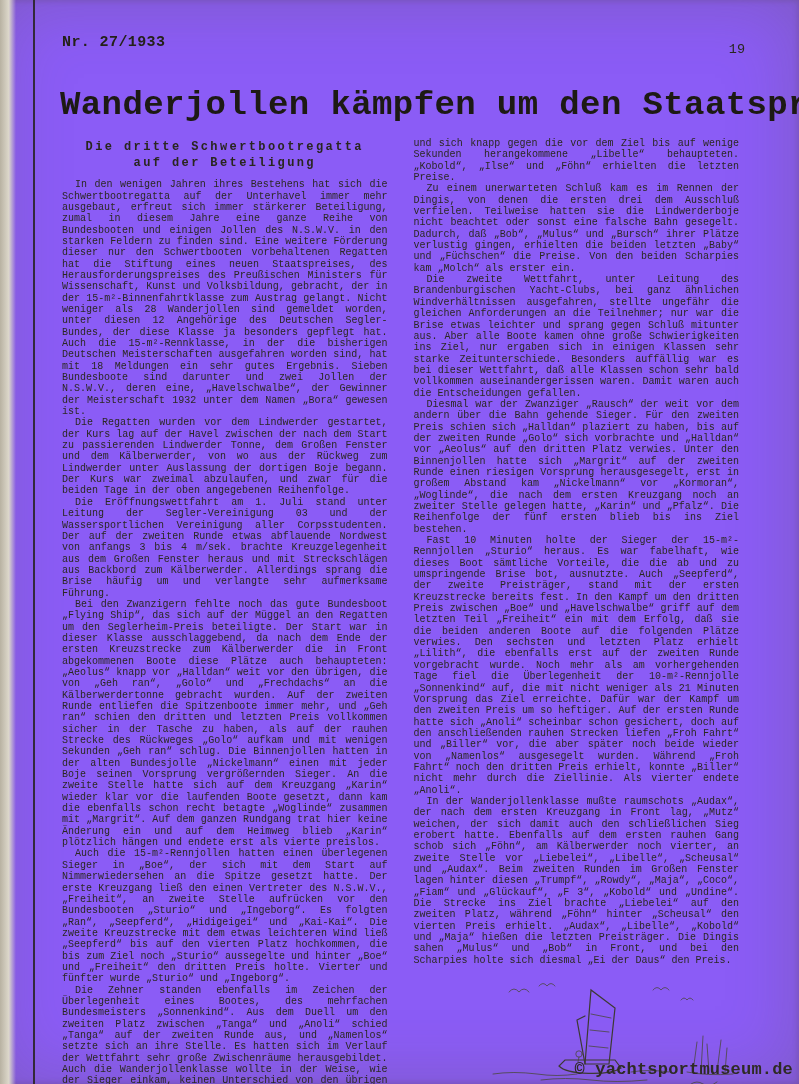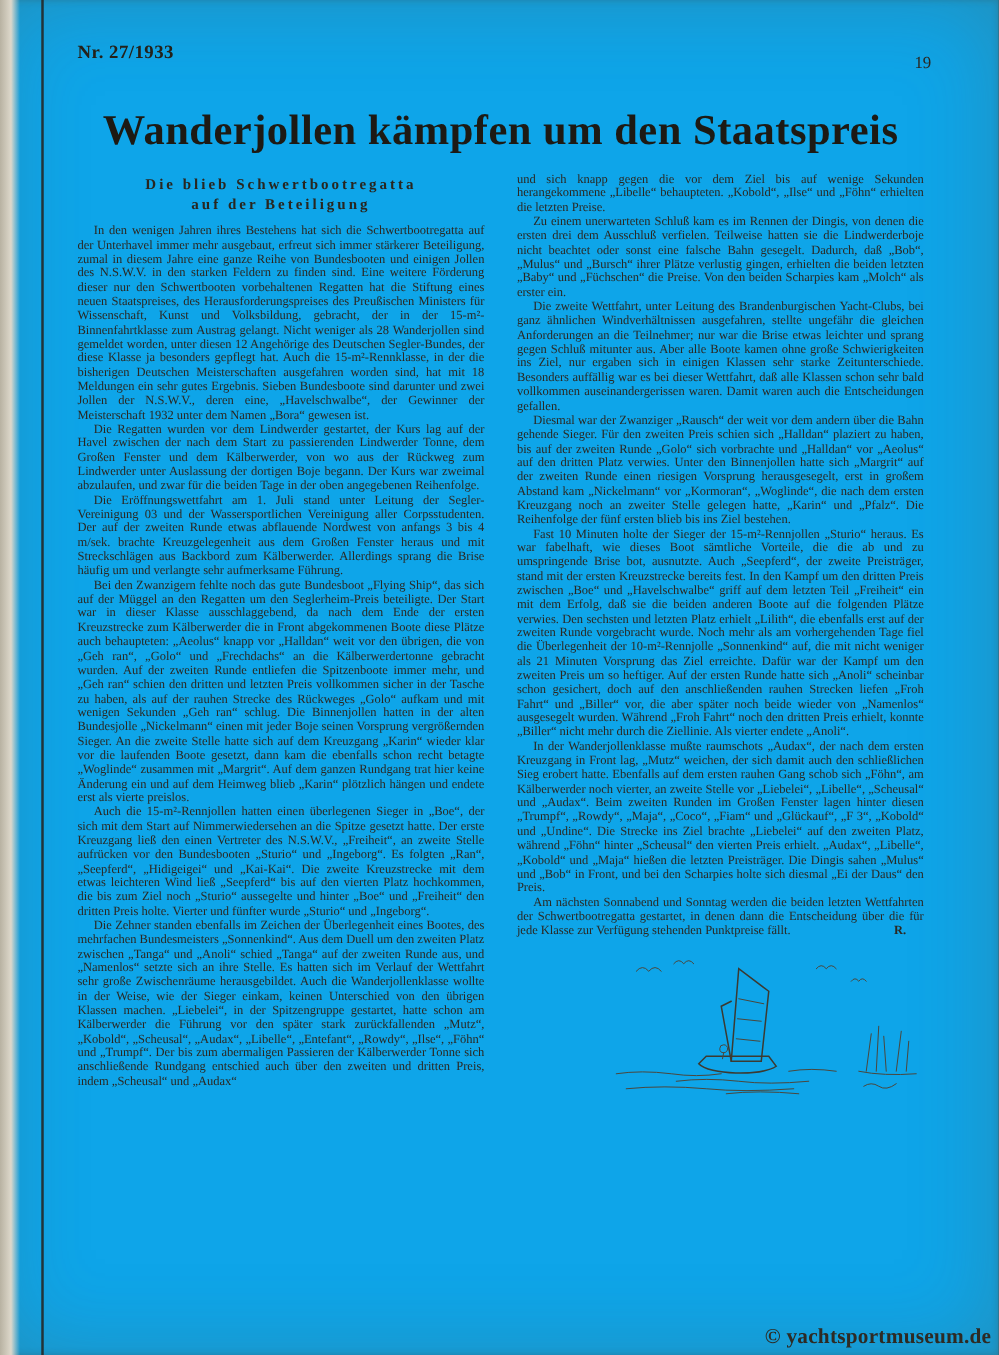--- a/index.html
+++ b/index.html
@@ -1,23 +1,23 @@
 <!DOCTYPE html>
 <html lang="de"><head>
 <meta charset="utf-8">
 <style>
   html,body{margin:0;padding:0;background:#555;}
   .page{
     position:relative;
     width:799px;height:1084px;
     margin:0 auto;
-    background:#0ea5e9;
+    background:#8b5cf6;
     box-shadow:inset 0 0 70px rgba(95,85,60,.28), inset 0 0 6px rgba(60,50,30,.25);
     overflow:hidden;
-    font-family:Liberation Serif, serif;
+    font-family:Liberation Mono, monospace;
     color:#2b2822;
   }
   .edge-left{
     position:absolute;left:0;top:0;width:16px;height:100%;
     background:linear-gradient(to right,#b8b2a2,#ddd8cb 55%,rgba(221,216,203,0));
   }
   .spine-line{
     position:absolute;left:33px;top:0;width:2px;height:100%;
     background:#24211c;opacity:.85;
   }
@@ -71,42 +71,38 @@
   <div class="spine-line"></div>
 
   <div class="issue">Nr. 27/1933</div>
   <div class="pagenum">19</div>
 
   <h1 class="title">Wanderjollen kämpfen um den Staatspreis</h1>
 
   <div class="cols">
     <div class="col">
       <div class="subtitle">
-        <div>Die blieb Schwertbootregatta</div>
+        <div>Die dritte Schwertbootregatta</div>
         <div>auf der Beteiligung</div>
       </div>
       <p>In den wenigen Jahren ihres Bestehens hat sich die Schwertbootregatta auf der Unterhavel immer mehr ausgebaut, erfreut sich immer stärkerer Beteiligung, zumal in diesem Jahre eine ganze Reihe von Bundesbooten und einigen Jollen des N.S.W.V. in den starken Feldern zu finden sind. Eine weitere Förderung dieser nur den Schwertbooten vorbehaltenen Regatten hat die Stiftung eines neuen Staatspreises, des Herausforderungspreises des Preußischen Ministers für Wissenschaft, Kunst und Volksbildung, gebracht, der in der 15-m²-Binnenfahrtklasse zum Austrag gelangt. Nicht weniger als 28 Wanderjollen sind gemeldet worden, unter diesen 12 Angehörige des Deutschen Segler-Bundes, der diese Klasse ja besonders gepflegt hat. Auch die 15-m²-Rennklasse, in der die bisherigen Deutschen Meisterschaften ausgefahren worden sind, hat mit 18 Meldungen ein sehr gutes Ergebnis. Sieben Bundesboote sind darunter und zwei Jollen der N.S.W.V., deren eine, „Havelschwalbe“, der Gewinner der Meisterschaft 1932 unter dem Namen „Bora“ gewesen ist.</p>
       <p>Die Regatten wurden vor dem Lindwerder gestartet, der Kurs lag auf der Havel zwischen der nach dem Start zu passierenden Lindwerder Tonne, dem Großen Fenster und dem Kälberwerder, von wo aus der Rückweg zum Lindwerder unter Auslassung der dortigen Boje begann. Der Kurs war zweimal abzulaufen, und zwar für die beiden Tage in der oben angegebenen Reihenfolge.</p>
       <p>Die Eröffnungswettfahrt am 1. Juli stand unter Leitung der Segler-Vereinigung 03 und der Wassersportlichen Vereinigung aller Corpsstudenten. Der auf der zweiten Runde etwas abflauende Nordwest von anfangs 3 bis 4 m/sek. brachte Kreuzgelegenheit aus dem Großen Fenster heraus und mit Streckschlägen aus Backbord zum Kälberwerder. Allerdings sprang die Brise häufig um und verlangte sehr aufmerksame Führung.</p>
       <p>Bei den Zwanzigern fehlte noch das gute Bundesboot „Flying Ship“, das sich auf der Müggel an den Regatten um den Seglerheim-Preis beteiligte. Der Start war in dieser Klasse ausschlaggebend, da nach dem Ende der ersten Kreuzstrecke zum Kälberwerder die in Front abgekommenen Boote diese Plätze auch behaupteten: „Aeolus“ knapp vor „Halldan“ weit vor den übrigen, die von „Geh ran“, „Golo“ und „Frechdachs“ an die Kälberwerdertonne gebracht wurden. Auf der zweiten Runde entliefen die Spitzenboote immer mehr, und „Geh ran“ schien den dritten und letzten Preis vollkommen sicher in der Tasche zu haben, als auf der rauhen Strecke des Rückweges „Golo“ aufkam und mit wenigen Sekunden „Geh ran“ schlug. Die Binnenjollen hatten in der alten Bundesjolle „Nickelmann“ einen mit jeder Boje seinen Vorsprung vergrößernden Sieger. An die zweite Stelle hatte sich auf dem Kreuzgang „Karin“ wieder klar vor die laufenden Boote gesetzt, dann kam die ebenfalls schon recht betagte „Woglinde“ zusammen mit „Margrit“. Auf dem ganzen Rundgang trat hier keine Änderung ein und auf dem Heimweg blieb „Karin“ plötzlich hängen und endete erst als vierte preislos.</p>
       <p>Auch die 15-m²-Rennjollen hatten einen überlegenen Sieger in „Boe“, der sich mit dem Start auf Nimmerwiedersehen an die Spitze gesetzt hatte. Der erste Kreuzgang ließ den einen Vertreter des N.S.W.V., „Freiheit“, an zweite Stelle aufrücken vor den Bundesbooten „Sturio“ und „Ingeborg“. Es folgten „Ran“, „Seepferd“, „Hidigeigei“ und „Kai-Kai“. Die zweite Kreuzstrecke mit dem etwas leichteren Wind ließ „Seepferd“ bis auf den vierten Platz hochkommen, die bis zum Ziel noch „Sturio“ aussegelte und hinter „Boe“ und „Freiheit“ den dritten Preis holte. Vierter und fünfter wurde „Sturio“ und „Ingeborg“.</p>
       <p>Die Zehner standen ebenfalls im Zeichen der Überlegenheit eines Bootes, des mehrfachen Bundesmeisters „Sonnenkind“. Aus dem Duell um den zweiten Platz zwischen „Tanga“ und „Anoli“ schied „Tanga“ auf der zweiten Runde aus, und „Namenlos“ setzte sich an ihre Stelle. Es hatten sich im Verlauf der Wettfahrt sehr große Zwischenräume herausgebildet. Auch die Wanderjollenklasse wollte in der Weise, wie der Sieger einkam, keinen Unterschied von den übrigen Klassen machen. „Liebelei“, in der Spitzengruppe gestartet, hatte schon am Kälberwerder die Führung vor den später stark zurückfallenden „Mutz“, „Kobold“, „Scheusal“, „Audax“, „Libelle“, „Entefant“, „Rowdy“, „Ilse“, „Föhn“ und „Trumpf“. Der bis zum abermaligen Passieren der Kälberwerder Tonne sich anschließende Rundgang entschied auch über den zweiten und dritten Preis, indem „Scheusal“ und „Audax“</p>
     </div>
 
     <div class="col">
       <p class="noindent">und sich knapp gegen die vor dem Ziel bis auf wenige Sekunden herangekommene „Libelle“ behaupteten. „Kobold“, „Ilse“ und „Föhn“ erhielten die letzten Preise.</p>
       <p>Zu einem unerwarteten Schluß kam es im Rennen der Dingis, von denen die ersten drei dem Ausschluß verfielen. Teilweise hatten sie die Lindwerderboje nicht beachtet oder sonst eine falsche Bahn gesegelt. Dadurch, daß „Bob“, „Mulus“ und „Bursch“ ihrer Plätze verlustig gingen, erhielten die beiden letzten „Baby“ und „Füchschen“ die Preise. Von den beiden Scharpies kam „Molch“ als erster ein.</p>
       <p>Die zweite Wettfahrt, unter Leitung des Brandenburgischen Yacht-Clubs, bei ganz ähnlichen Windverhältnissen ausgefahren, stellte ungefähr die gleichen Anforderungen an die Teilnehmer; nur war die Brise etwas leichter und sprang gegen Schluß mitunter aus. Aber alle Boote kamen ohne große Schwierigkeiten ins Ziel, nur ergaben sich in einigen Klassen sehr starke Zeitunterschiede. Besonders auffällig war es bei dieser Wettfahrt, daß alle Klassen schon sehr bald vollkommen auseinandergerissen waren. Damit waren auch die Entscheidungen gefallen.</p>
       <p>Diesmal war der Zwanziger „Rausch“ der weit vor dem andern über die Bahn gehende Sieger. Für den zweiten Preis schien sich „Halldan“ plaziert zu haben, bis auf der zweiten Runde „Golo“ sich vorbrachte und „Halldan“ vor „Aeolus“ auf den dritten Platz verwies. Unter den Binnenjollen hatte sich „Margrit“ auf der zweiten Runde einen riesigen Vorsprung herausgesegelt, erst in großem Abstand kam „Nickelmann“ vor „Kormoran“, „Woglinde“, die nach dem ersten Kreuzgang noch an zweiter Stelle gelegen hatte, „Karin“ und „Pfalz“. Die Reihenfolge der fünf ersten blieb bis ins Ziel bestehen.</p>
       <p>Fast 10 Minuten holte der Sieger der 15-m²-Rennjollen „Sturio“ heraus. Es war fabelhaft, wie dieses Boot sämtliche Vorteile, die die ab und zu umspringende Brise bot, ausnutzte. Auch „Seepferd“, der zweite Preisträger, stand mit der ersten Kreuzstrecke bereits fest. In den Kampf um den dritten Preis zwischen „Boe“ und „Havelschwalbe“ griff auf dem letzten Teil „Freiheit“ ein mit dem Erfolg, daß sie die beiden anderen Boote auf die folgenden Plätze verwies. Den sechsten und letzten Platz erhielt „Lilith“, die ebenfalls erst auf der zweiten Runde vorgebracht wurde. Noch mehr als am vorhergehenden Tage fiel die Überlegenheit der 10-m²-Rennjolle „Sonnenkind“ auf, die mit nicht weniger als 21 Minuten Vorsprung das Ziel erreichte. Dafür war der Kampf um den zweiten Preis um so heftiger. Auf der ersten Runde hatte sich „Anoli“ scheinbar schon gesichert, doch auf den anschließenden rauhen Strecken liefen „Froh Fahrt“ und „Biller“ vor, die aber später noch beide wieder von „Namenlos“ ausgesegelt wurden. Während „Froh Fahrt“ noch den dritten Preis erhielt, konnte „Biller“ nicht mehr durch die Ziellinie. Als vierter endete „Anoli“.</p>
       <p>In der Wanderjollenklasse mußte raumschots „Audax“, der nach dem ersten Kreuzgang in Front lag, „Mutz“ weichen, der sich damit auch den schließlichen Sieg erobert hatte. Ebenfalls auf dem ersten rauhen Gang schob sich „Föhn“, am Kälberwerder noch vierter, an zweite Stelle vor „Liebelei“, „Libelle“, „Scheusal“ und „Audax“. Beim zweiten Runden im Großen Fenster lagen hinter diesen „Trumpf“, „Rowdy“, „Maja“, „Coco“, „Fiam“ und „Glückauf“, „F 3“, „Kobold“ und „Undine“. Die Strecke ins Ziel brachte „Liebelei“ auf den zweiten Platz, während „Föhn“ hinter „Scheusal“ den vierten Preis erhielt. „Audax“, „Libelle“, „Kobold“ und „Maja“ hießen die letzten Preisträger. Die Dingis sahen „Mulus“ und „Bob“ in Front, und bei den Scharpies holte sich diesmal „Ei der Daus“ den Preis.</p>
-      <p>
-        <span>Am nächsten Sonnabend und Sonntag werden die beiden letzten Wettfahrten der Schwertbootregatta gestartet, in denen dann die Entscheidung über die für jede Klasse zur Verfügung stehenden Punktpreise fällt.</span>
-        <span class="sig">R.</span>
-      </p>
 
       <svg class="illustration" width="258" height="118" viewBox="0 0 258 118" xmlns="http://www.w3.org/2000/svg">
 
         <g>
           <path class="ink-thin" d="M28,16 q5,-6 10,0 q5,-6 10,0"></path>
           <path class="ink-thin" d="M58,10 q4,-5 8,0 q4,-5 8,0"></path>
           <path class="ink-thin" d="M172,14 q4,-5 8,0 q4,-5 8,0"></path>
           <path class="ink-thin" d="M200,24 q3,-4 6,0 q3,-4 6,0"></path>
         </g>
 

